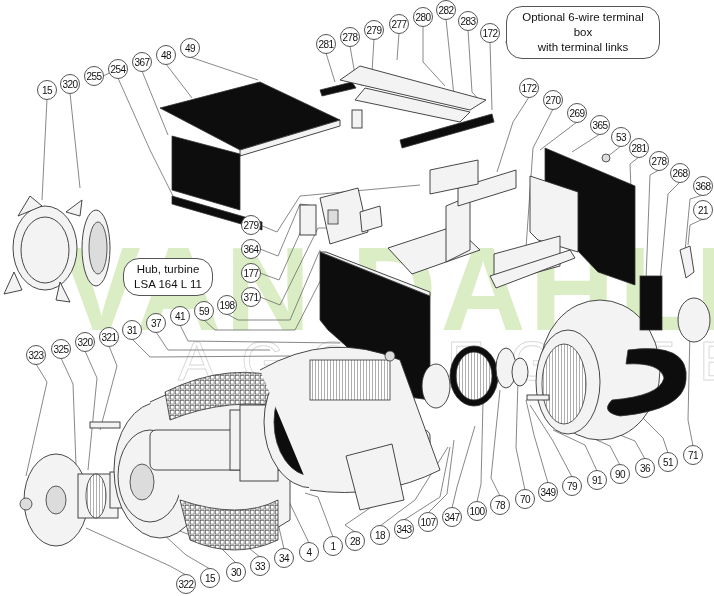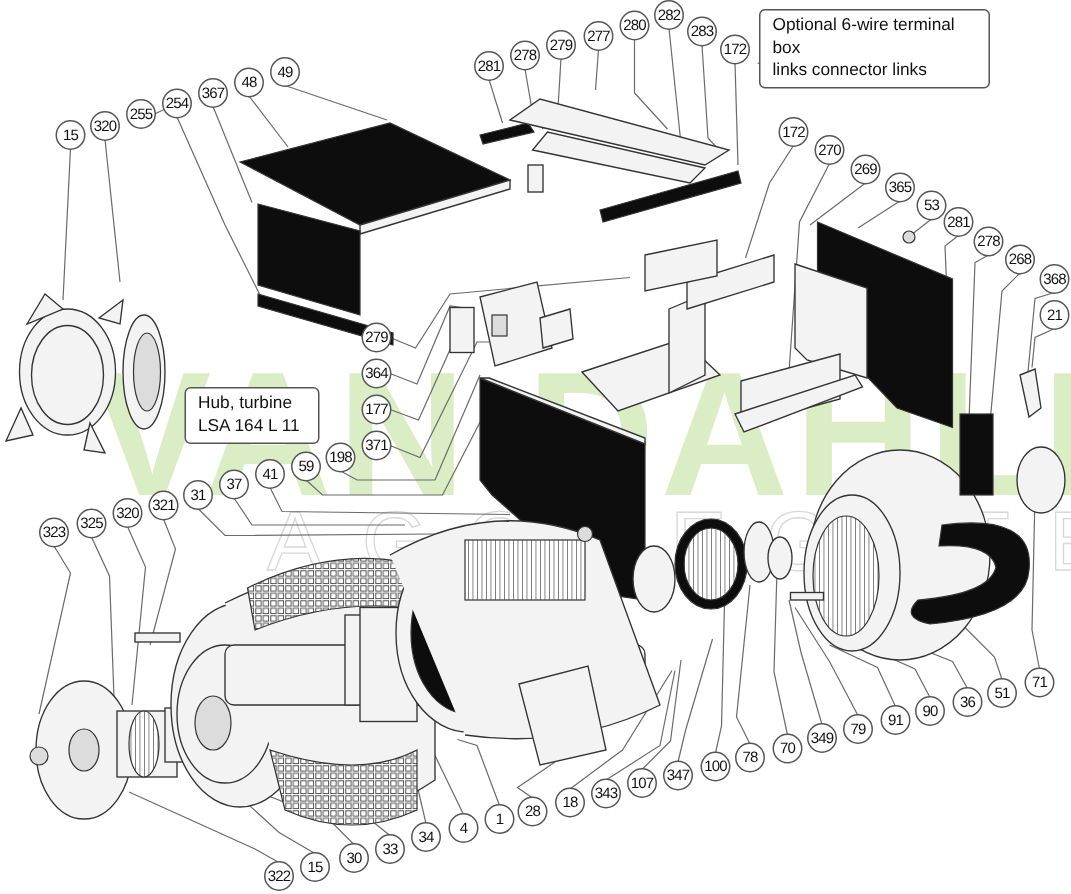--- a/index.html
+++ b/index.html
@@ -6,21 +6,21 @@
     body { width: 714px; height: 596px; position: relative; overflow: hidden; font-family: "Liberation Sans", sans-serif; }
     #stage { position: absolute; left: 0; top: 0; width: 714px; height: 596px; }
     .callout-circle { fill: #ffffff; stroke: #555555; stroke-width: 1; }
     .callout-text { font-family: "Liberation Sans", sans-serif; font-size: 10px; fill: #111111; text-anchor: middle; dominant-baseline: central; letter-spacing: -0.6px; }
     .leader { fill: none; stroke: #6a6a6a; stroke-width: 0.8; }
     .part-fill { fill: #f3f3f3; stroke: #333; stroke-width: 0.9; }
     .part-dark { fill: #0d0d0d; stroke: #333; stroke-width: 0.8; }
     .part-mid { fill: #dcdcdc; stroke: #333; stroke-width: 0.8; }
     .grid-fill { fill: url(#meshPat); stroke: #333; stroke-width: 0.8; }
     .hatch { fill: url(#hatchPat); stroke: #333; stroke-width: 0.8; }
-    .bubble { position: absolute; background: #fff; border: 1px solid #555; border-radius: 4px; font-size: 11.5px; color: #111; line-height: 15px; padding: 3px 8px; font-family: "Liberation Sans", sans-serif; }
+    .bubble { position: absolute; background: #fff; border: 1px solid #555; border-radius: 16px; font-size: 11.5px; color: #111; text-align: center; line-height: 15px; padding: 3px 8px; font-family: "Liberation Sans", sans-serif; }
     #bubble-terminal { left: 506px; top: 6px; width: 136px; }
     #bubble-hub { left: 123px; top: 258px; width: 72px; }
     .wm-big { font-family: "Liberation Sans", sans-serif; font-weight: bold; font-size: 118px; fill: #b9dc8a; opacity: 0.5; letter-spacing: 4px; }
     .wm-small { font-family: "Liberation Sans", sans-serif; font-size: 56px; fill: none; stroke: #c8c8c8; stroke-width: 0.9; letter-spacing: 26px; opacity: 0.7; }
   </style>
 </head>
 <body>
 
 <svg id="stage" width="714" height="596" viewBox="0 0 714 596" xmlns="http://www.w3.org/2000/svg">
   <defs>
@@ -457,18 +457,18 @@
       </g>
       <g>
         <circle cx="693" cy="455" r="9.5" class="callout-circle"></circle>
         <text x="693" y="455.5" class="callout-text">71</text>
       </g>
     </g>
 </svg>
 
 <div id="bubble-terminal" class="bubble">
   <div>Optional 6-wire terminal box</div>
-  <div>links connector links</div>
+  <div>with terminal links</div>
 </div>
 <div id="bubble-hub" class="bubble">
   <div>Hub, turbine</div>
   <div>LSA 164 L 11</div>
 </div>
 
 </body></html>

